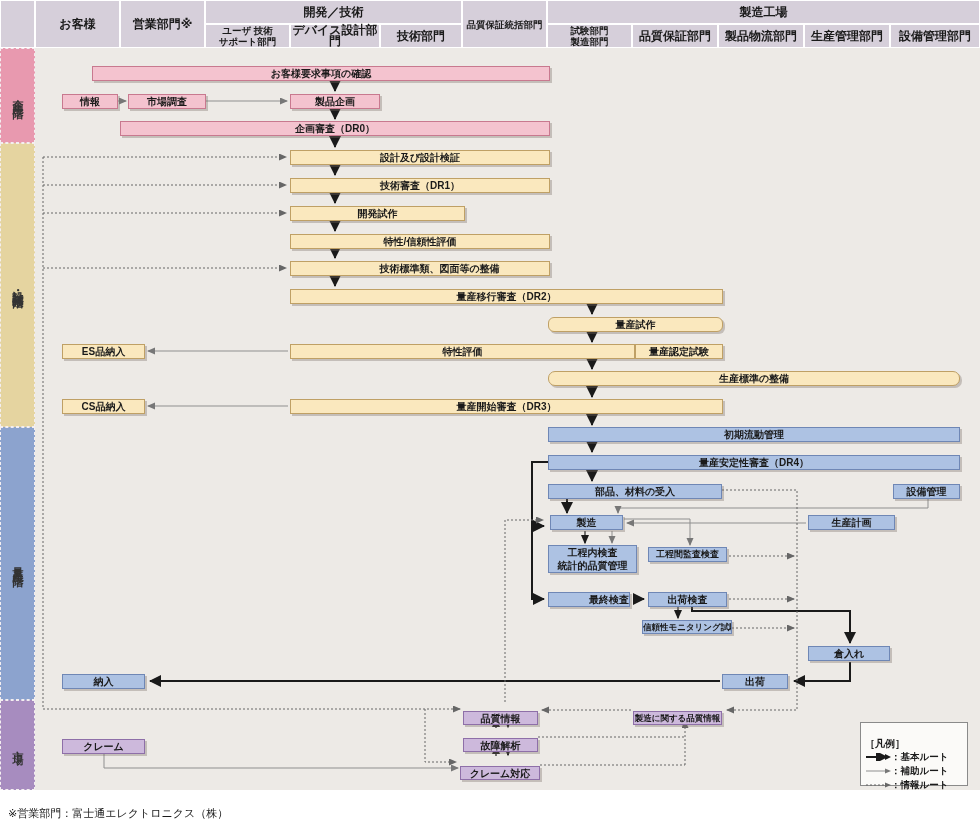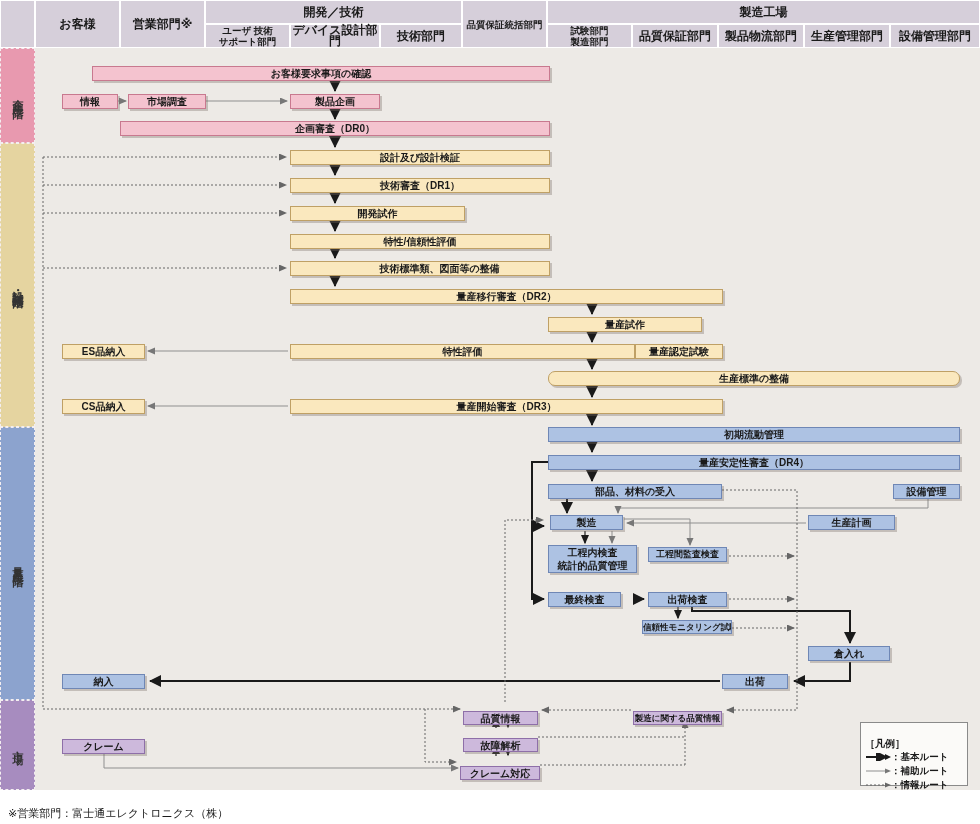--- a/index.html
+++ b/index.html
@@ -148,40 +148,40 @@
   <div class="bx pink" style="left:128px;top:94px;width:78px;">市場調査</div>
   <div class="bx pink" style="left:290px;top:94px;width:90px;">製品企画</div>
   <div class="bx pink" style="left:120px;top:121px;width:430px;">企画審査（DR0）</div>
 
   <div class="bx tan" style="left:290px;top:150px;width:260px;">設計及び設計検証</div>
   <div class="bx tan" style="left:290px;top:178px;width:260px;">技術審査（DR1）</div>
   <div class="bx tan" style="left:290px;top:206px;width:175px;">開発試作</div>
   <div class="bx tan" style="left:290px;top:234px;width:260px;">特性/信頼性評価</div>
   <div class="bx tan" style="left:290px;top:261px;width:260px;padding-left:39px;">技術標準類、図面等の整備</div>
   <div class="bx tan" style="left:290px;top:289px;width:433px;">量産移行審査（DR2）</div>
-  <div class="bx tan" style="left:548px;top:317px;width:154px;">量産試作</div>
+  <div class="bx tan" style="left:548px;top:317px;width:175px;border-radius:6px;">量産試作</div>
   <div class="bx tan" style="left:62px;top:344px;width:83px;">ES品納入</div>
   <div class="bx tan" style="left:290px;top:344px;width:345px;">特性評価</div>
   <div class="bx tan" style="left:635px;top:344px;width:88px;">量産認定試験</div>
   <div class="bx tan" style="left:548px;top:371px;width:412px;border-radius:7px;">生産標準の整備</div>
   <div class="bx tan" style="left:62px;top:399px;width:83px;">CS品納入</div>
   <div class="bx tan" style="left:290px;top:399px;width:433px;">量産開始審査（DR3）</div>
 
   <div class="bx blue" style="left:548px;top:427px;width:412px;">初期流動管理</div>
   <div class="bx blue" style="left:548px;top:455px;width:412px;">量産安定性審査（DR4）</div>
   <div class="bx blue" style="left:548px;top:484px;width:174px;">部品、材料の受入</div>
   <div class="bx blue" style="left:893px;top:484px;width:67px;">設備管理</div>
   <div class="bx blue" style="left:550px;top:515px;width:73px;">製造</div>
   <div class="bx blue" style="left:808px;top:515px;width:87px;">生産計画</div>
   <div class="bx blue tall" style="left:548px;top:545px;width:89px;">
     <div>工程内検査</div>
     <div>統計的品質管理</div>
   </div>
   <div class="bx blue" style="left:648px;top:547px;width:79px;font-size:9px;">工程間監査検査</div>
-  <div class="bx blue" style="left:548px;top:592px;width:73px;">最終検査</div>
+  <div class="bx blue" style="left:548px;top:592px;width:82px;text-align:right;">最終検査</div>
   <div class="bx blue" style="left:648px;top:592px;width:79px;">出荷検査</div>
   <div class="bx blue sm" style="left:642px;top:620px;width:90px;height:14px;line-height:12px;">信頼性モニタリング試験</div>
   <div class="bx blue" style="left:808px;top:646px;width:82px;">倉入れ</div>
   <div class="bx blue" style="left:62px;top:674px;width:83px;">納入</div>
   <div class="bx blue" style="left:722px;top:674px;width:66px;">出荷</div>
 
   <div class="bx purple" style="left:463px;top:703px;width:75px;height:14px;">品質情報</div>
   <div class="bx purple sm" style="left:633px;top:703px;width:89px;height:14px;line-height:12px;">製造に関する品質情報</div>
   <div class="bx purple" style="left:62px;top:731px;width:83px;">クレーム</div>
   <div class="bx purple" style="left:463px;top:730px;width:75px;height:14px;">故障解析</div>

